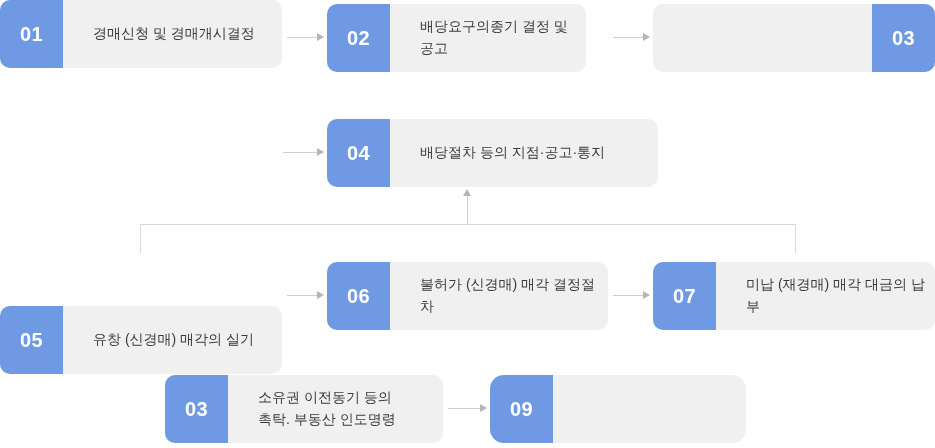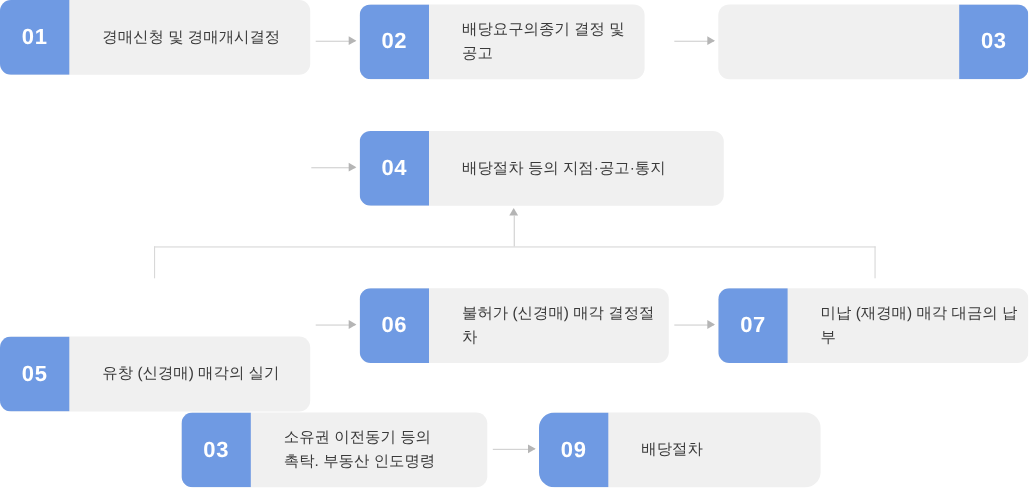--- a/index.html
+++ b/index.html
@@ -123,16 +123,15 @@
   </div>
 
   <div class="card" style="left:165px;top:375px;width:278px;">
     <div class="badge">03</div>
     <div class="label">소유권 이전동기 등의
 촉탁. 부동산 인도명령</div>
   </div>
   <div class="arrow-h" style="left:448px;top:408px;width:38px;"></div>
   <div class="card" style="left:490px;top:375px;width:256px;border-radius:14px;">
     <div class="badge">09</div>
-    <div class="label">배당절차</div>
   </div>
 
 </div>
 
 </body></html>

